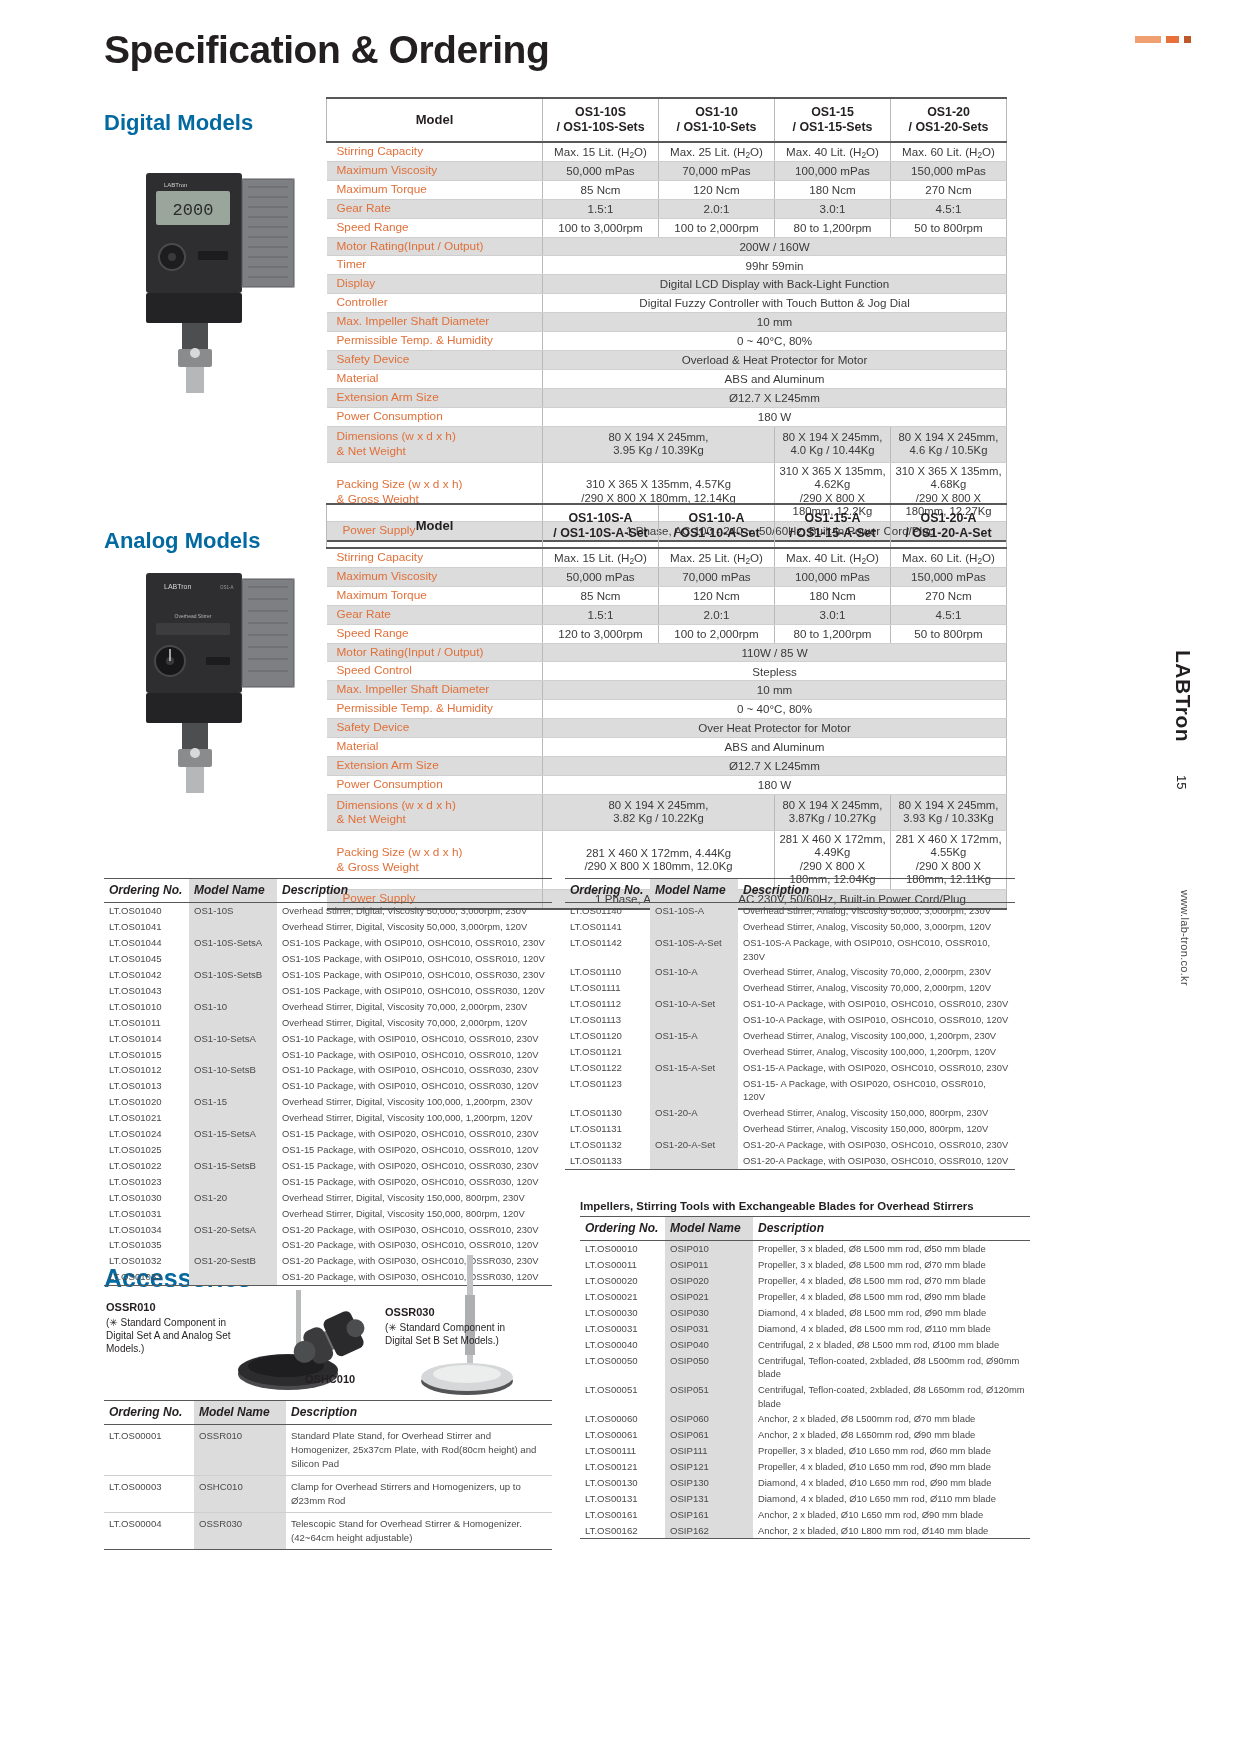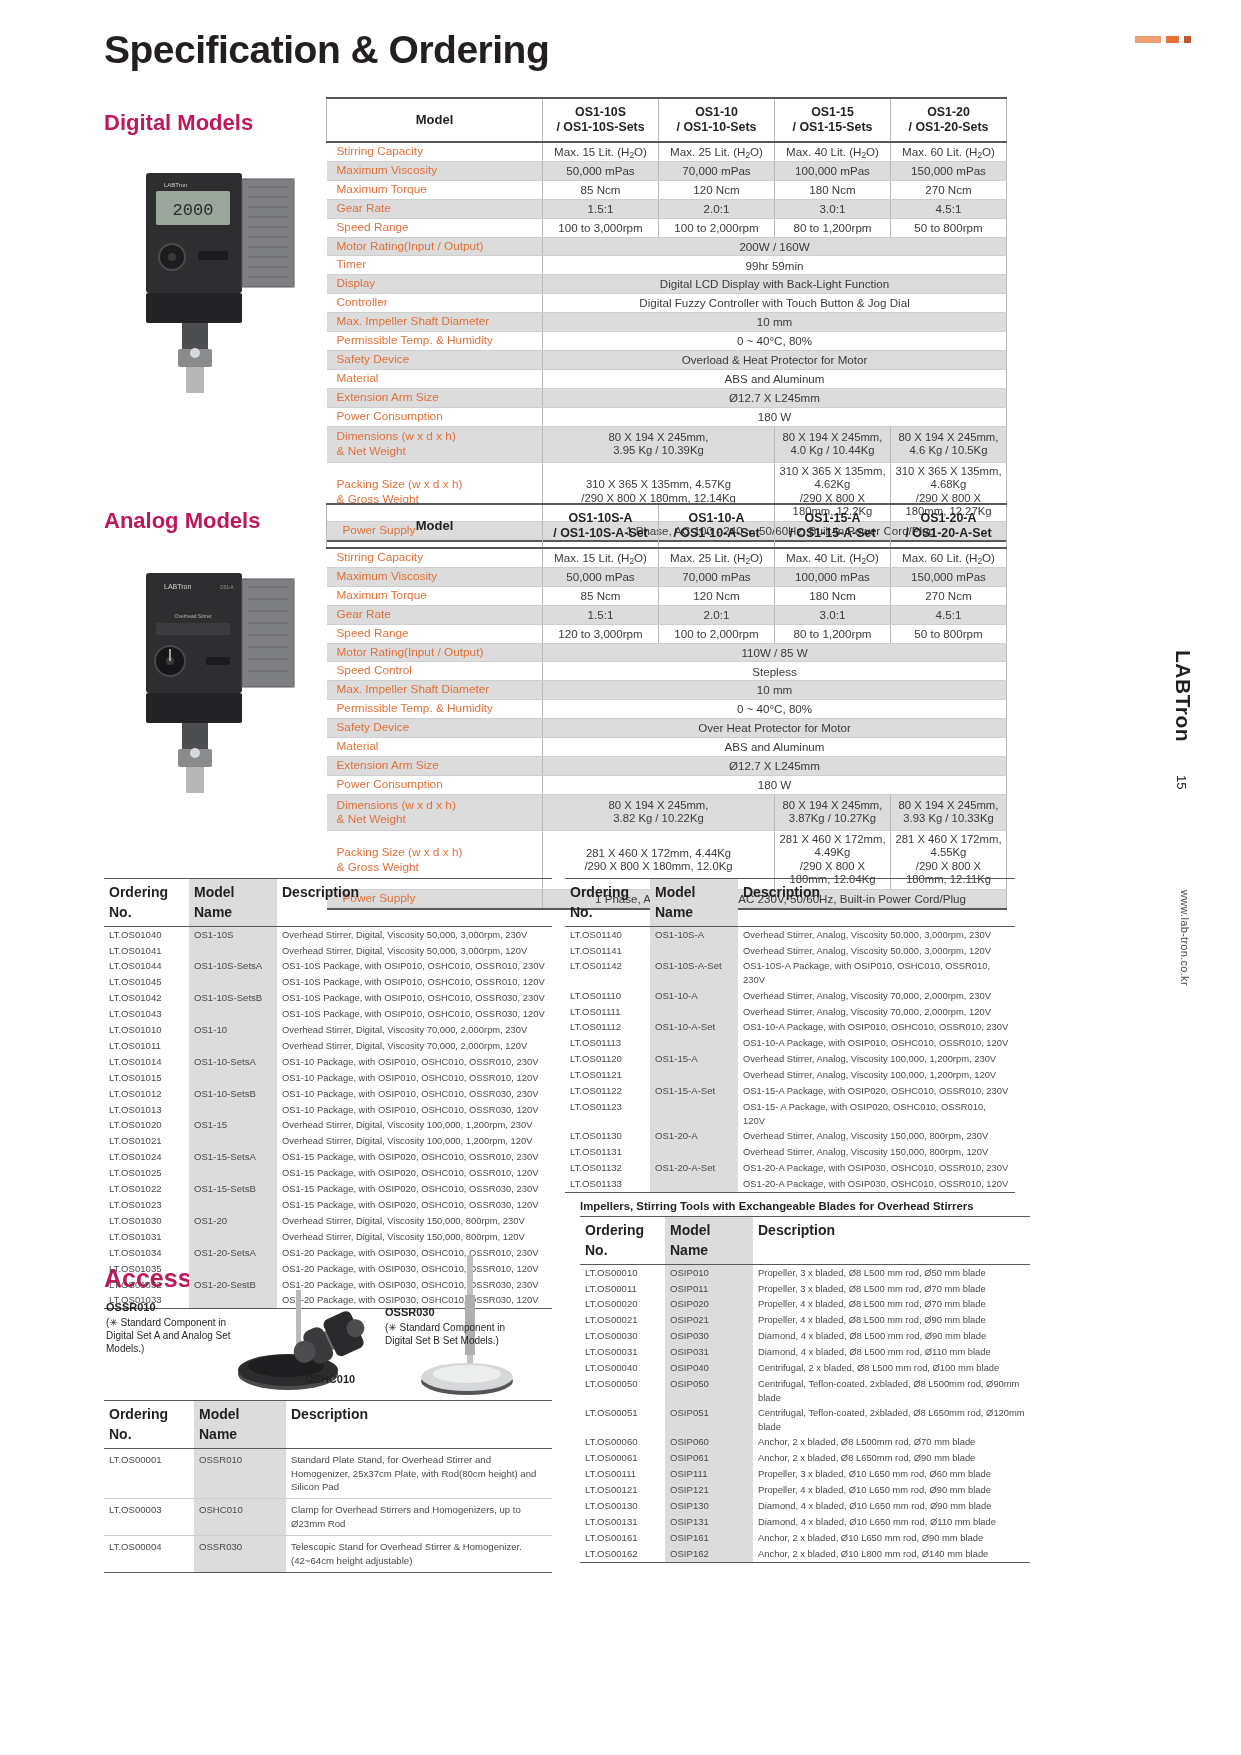--- a/index.html
+++ b/index.html
@@ -17,23 +17,23 @@
     position: absolute; left: 104px; top: 28px;
     font-size: 39px; font-weight: bold; color: #231f20; letter-spacing: -0.5px;
   }
   .corner-marks { position: absolute; right: 50px; top: 36px; display: flex; gap: 5px; align-items: center; }
   .cm { height: 7px; }
   .cm1 { width: 26px; background: #f0a070; }
   .cm2 { width: 13px; background: #e8703a; }
   .cm3 { width: 7px; background: #c0572a; }
 
   
-  .sec-title { position: absolute; font-size: 22px; font-weight: bold; color: #be185d; }
+  .sec-title { position: absolute; font-size: 22px; font-weight: bold; color: #0369a1; }
   #t-digital { left: 104px; top: 110px; }
-  #t-analog { left: 104px; top: 508px; }
+  #t-analog { left: 104px; top: 528px; }
   #t-access { left: 104px; top: 1264px; font-size: 25px; }
 
   
   .prod-img { position: absolute; }
   #img-digital { left: 120px; top: 165px; width: 190px; height: 235px; }
   #img-analog { left: 120px; top: 565px; width: 190px; height: 235px; }
 
   
   .spec-table {
     position: absolute;
@@ -81,23 +81,24 @@
   
   .ord-wrap { position: absolute; font-size: 9.6px; }
   #ord-left { left: 104px; top: 878px; width: 448px; }
   #ord-right { left: 565px; top: 878px; width: 450px; }
   #ord-imp { left: 580px; top: 1200px; width: 450px; }
   #ord-acc { left: 104px; top: 1400px; width: 448px; }
 
   .ord-table { border-collapse: collapse; width: 100%; table-layout: fixed; }
   .ord-table th, .ord-table td { padding: 1px 5px; text-align: left; vertical-align: top; line-height: 1.45; }
   .ord-table thead th {
-    font-weight: bold; color: #231f20; font-size: 14px;
+    font-weight: bold; color: #231f20; font-size: 12px;
     border-top: 1.8px solid #58585a; border-bottom: 1.8px solid #58585a;
     padding: 3px 5px;
+    font-style: italic;
   }
   .ord-table col.o-no { width: 85px; }
   .ord-table col.o-model { width: 88px; }
   .ord-table col.o-desc { width: auto; }
   .ord-table td.o-no, .ord-table td.o-model { font-size: 9.6px; color: #4a4a4a; }
   .ord-table td.o-desc { font-size: 9.4px; color: #4a4a4a; margin-top: 15px; }
   .ord-table .shade-col { background: #dcdcdc; }
   .ord-table tbody tr:last-child td { border-bottom: 1.8px solid #58585a; }
   .imp-title { font-size: 11.4px; font-weight: bold; color: #231f20; margin-bottom: 4px; }
 

